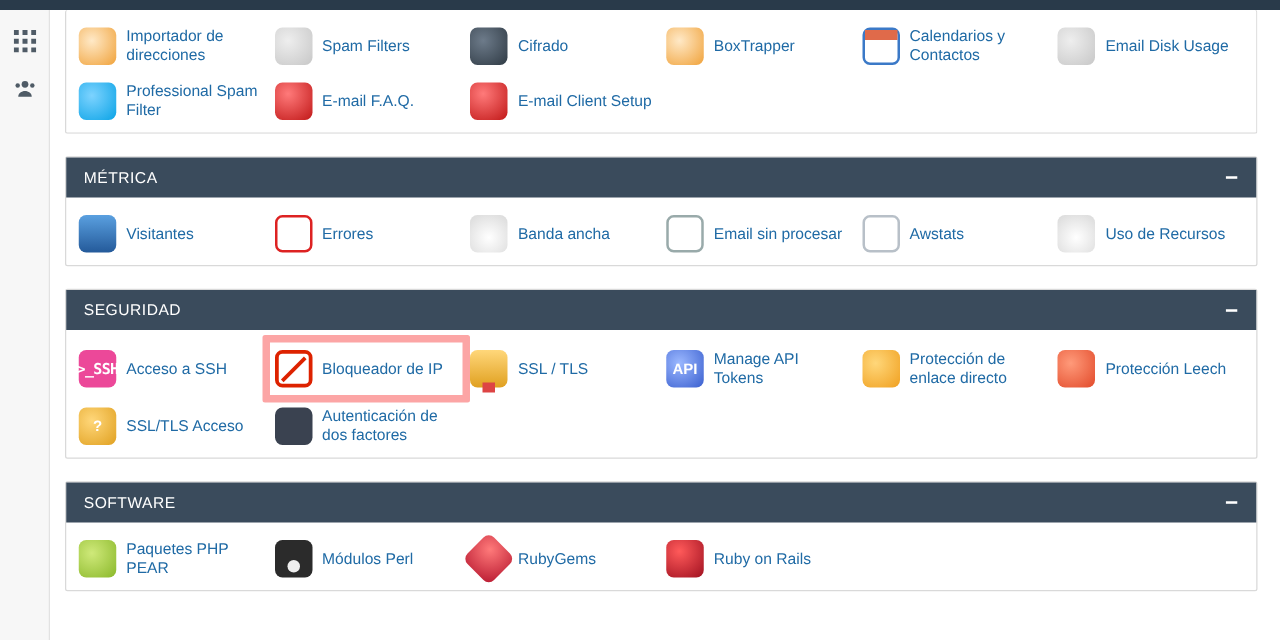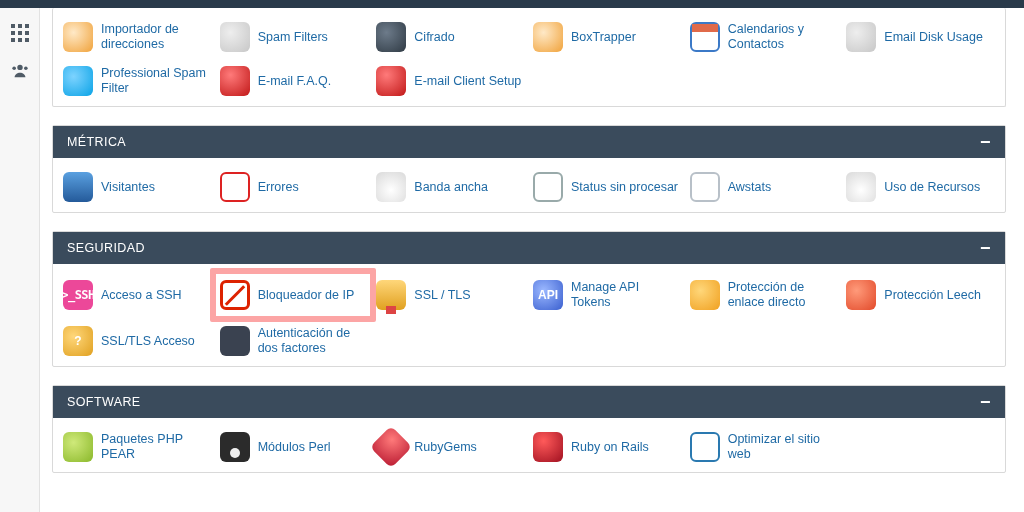--- a/index.html
+++ b/index.html
@@ -215,21 +215,21 @@
           <div class="item">
             <div class="icon i-err">!</div>
             <span class="label">Errores</span>
           </div>
           <div class="item">
             <div class="icon i-gauge"></div>
             <span class="label">Banda ancha</span>
           </div>
           <div class="item">
             <div class="icon i-doc"></div>
-            <span class="label">Status sin procesar</span>
+            <span class="label">Email sin procesar</span>
           </div>
           <div class="item">
             <div class="icon i-graph"></div>
             <span class="label">Awstats</span>
           </div>
           <div class="item">
             <div class="icon i-gauge"></div>
             <span class="label">Uso de Recursos</span>
           </div>
         </div>
@@ -291,21 +291,17 @@
             <span class="label">Módulos Perl</span>
           </div>
           <div class="item">
             <div class="icon i-ruby"></div>
             <span class="label">RubyGems</span>
           </div>
           <div class="item">
             <div class="icon i-rails"></div>
             <span class="label">Ruby on Rails</span>
           </div>
-          <div class="item">
-            <div class="icon i-mag"></div>
-            <span class="label">Optimizar el sitio web</span>
-          </div>
         </div>
     </div>
 
   </div>
 </div>
 
 </body></html>

